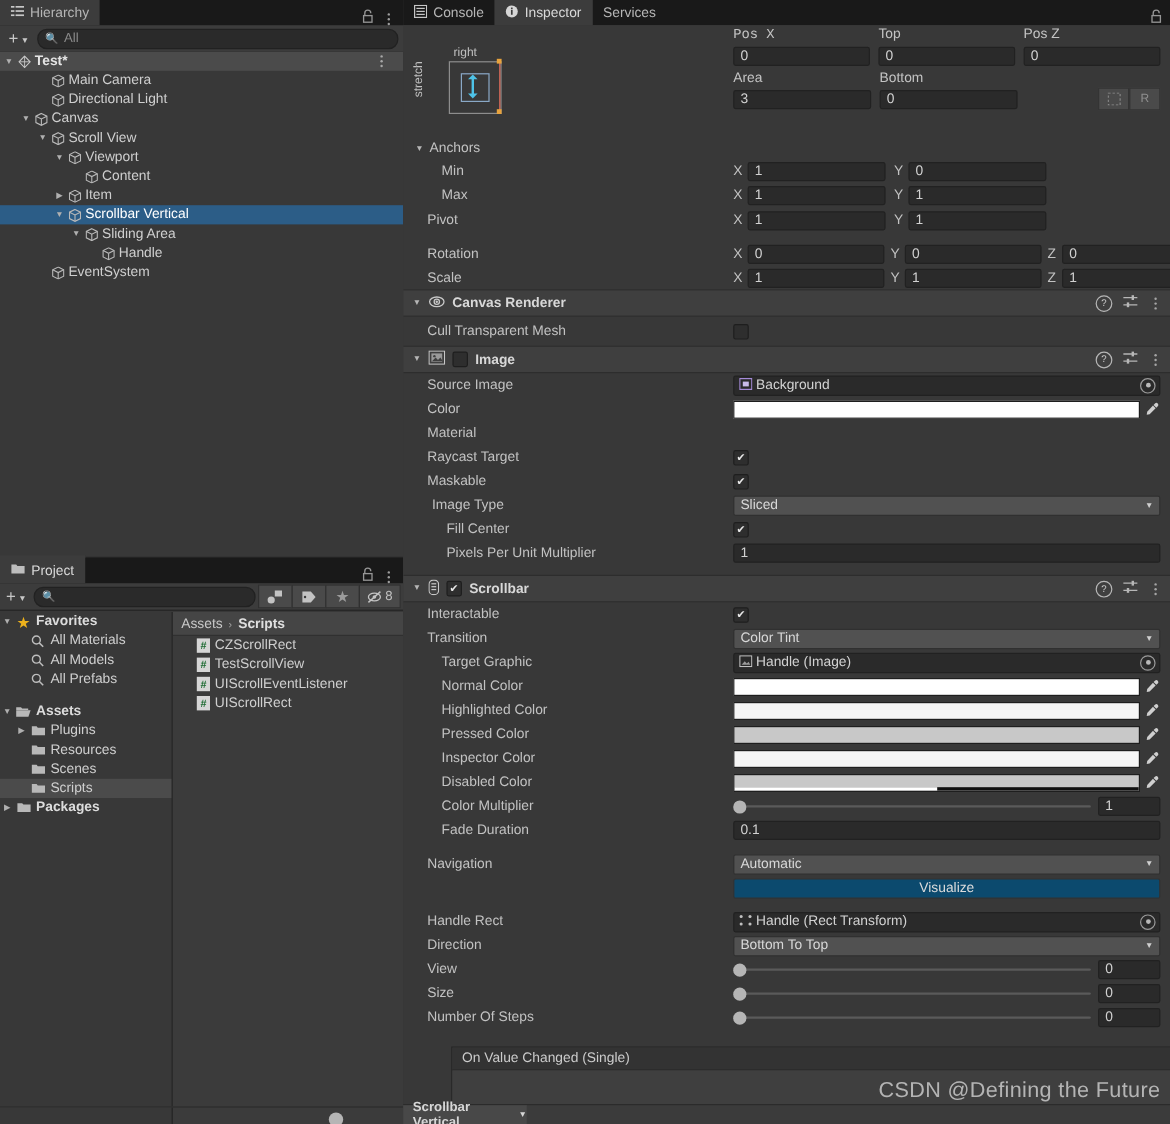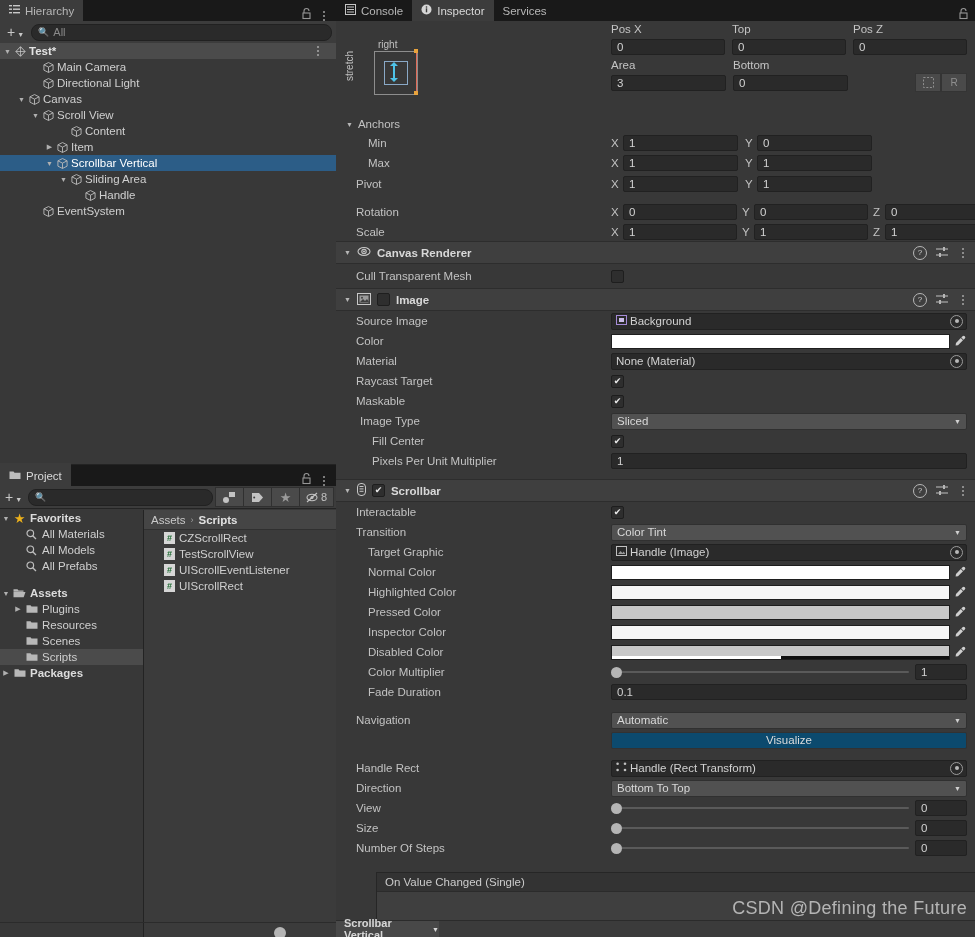--- a/index.html
+++ b/index.html
@@ -225,20 +225,31 @@
           <span class="twisty">▼</span>
           <span class="gicon">
             <svg class="cube" viewBox="0 0 12 12">
               <path d="M6 0.6 L11 3.1 L11 8.9 L6 11.4 L1 8.9 L1 3.1 Z" fill="none" stroke="#b9b9b9" stroke-width="1"></path>
               <path d="M1 3.1 L6 5.6 L11 3.1 M6 5.6 L6 11.4" fill="none" stroke="#b9b9b9" stroke-width="1"></path>
             </svg>
           </span>
           <span class="lbl">Scroll View</span>
         </div>
         <div class="hrow">
+          <span style="display:inline-block;width:42px;flex:0 0 42px;"></span>
+          <span class="twisty">▼</span>
+          <span class="gicon">
+            <svg class="cube" viewBox="0 0 12 12">
+              <path d="M6 0.6 L11 3.1 L11 8.9 L6 11.4 L1 8.9 L1 3.1 Z" fill="none" stroke="#b9b9b9" stroke-width="1"></path>
+              <path d="M1 3.1 L6 5.6 L11 3.1 M6 5.6 L6 11.4" fill="none" stroke="#b9b9b9" stroke-width="1"></path>
+            </svg>
+          </span>
+          <span class="lbl">Viewport</span>
+        </div>
+        <div class="hrow">
           <span style="display:inline-block;width:56px;flex:0 0 56px;"></span>
           <span class="twisty"></span>
           <span class="gicon">
             <svg class="cube" viewBox="0 0 12 12">
               <path d="M6 0.6 L11 3.1 L11 8.9 L6 11.4 L1 8.9 L1 3.1 Z" fill="none" stroke="#b9b9b9" stroke-width="1"></path>
               <path d="M1 3.1 L6 5.6 L11 3.1 M6 5.6 L6 11.4" fill="none" stroke="#b9b9b9" stroke-width="1"></path>
             </svg>
           </span>
           <span class="lbl">Content</span>
         </div>
@@ -540,21 +551,21 @@
           <div class="aw-lbl-left">stretch</div>
           <div class="aw-box"></div>
           <div class="aw-inner"></div>
           <div class="aw-right"></div>
           <div class="aw-dot-t"></div>
           <div class="aw-dot-b"></div>
           <div class="arrow-v"></div>
         </div>
 
         <div style="position:absolute;left:275px;top:2px;width:356px;display:flex;gap:7px;">
-          <div style="width:115px;" class="lab">Pos X</div>
+          <div style="width:115px;font-family:Liberation Mono, monospace;" class="lab">Pos X</div>
           <div style="width:115px;" class="lab">Top</div>
           <div style="width:115px;" class="lab">Pos Z</div>
         </div>
         <div style="position:absolute;left:275px;top:18px;width:356px;display:flex;gap:7px;">
           <div class="inputbox" style="width:115px;">0</div>
           <div class="inputbox" style="width:115px;">0</div>
           <div class="inputbox" style="width:115px;">0</div>
         </div>
 
         <div style="position:absolute;left:275px;top:38px;width:356px;display:flex;gap:7px;">
@@ -746,26 +757,20 @@
               <svg width="12" height="12" viewBox="0 0 12 12">
                   <path d="M8.5 1.2 a1.6 1.6 0 0 1 2.3 2.3 L9.6 4.7 L7.3 2.4 Z" fill="#cfcfcf"></path>
                   <path d="M6.8 3 L9 5.2 L4 10.2 L1.6 10.6 L2 8.1 Z" fill="#cfcfcf"></path>
                 </svg>
             </span>
           </div>
         </div>
 
         <div class="fld">
           <span class="lab lab-l0">Material</span>
-          <div class="ctl">
-              <div class="objfield">
-            <span>None (Material)</span>
-            <span class="odot"></span>
-          </div>
-            </div>
         </div>
 
         <div class="fld">
           <span class="lab lab-l0">Raycast Target</span>
           <div class="ctl">
               <div class="chk on"></div>
             </div>
         </div>
         <div class="fld">
           <span class="lab lab-l0">Maskable</span>

